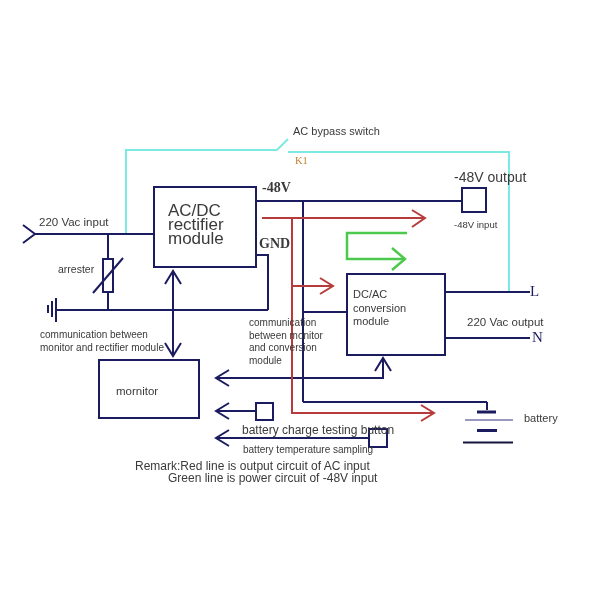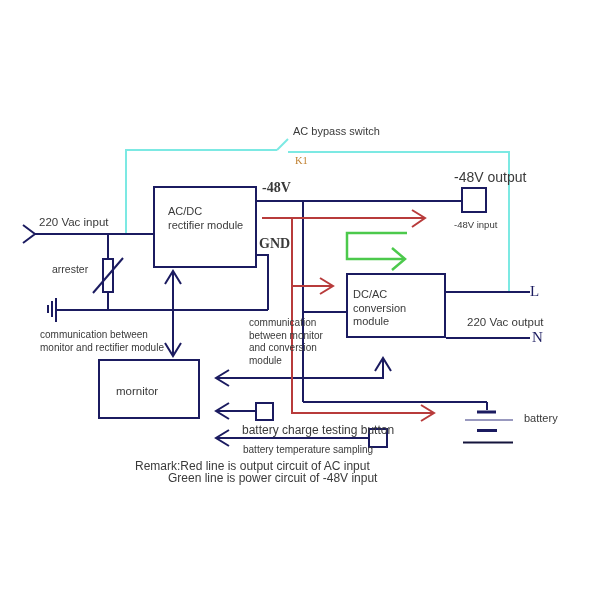--- a/index.html
+++ b/index.html
@@ -5,21 +5,21 @@
   html,body{margin:0;padding:0;background:#ffffff;}
   #canvas{
     position:relative;width:600px;height:600px;background:#ffffff;overflow:hidden;
     font-family:"Liberation Sans",sans-serif;color:#3a3a3a;
   }
   #wires{position:absolute;left:0;top:0;width:600px;height:600px;}
   .box{
     position:absolute;border:2px solid #1b1b60;background:#ffffff;box-sizing:border-box;
   }
   .lbl{position:absolute;white-space:nowrap;font-size:11px;color:#3a3a3a;}
-  .module-text{position:absolute;font-size:11px;line-height:14px;color:#3a3a3a;}
+  .module-text{position:absolute;font-size:17px;line-height:14px;color:#3a3a3a;}
   .small-serif{font-family:"Liberation Serif",serif;font-weight:bold;font-size:14px;}
   .big-serif{font-family:"Liberation Serif",serif;font-size:15px;color:#1b1b60;}
   .comm{font-size:10px;line-height:12.5px;}
   .remark{font-size:12px;}
   .k1{font-family:"Liberation Serif",serif;font-size:10.5px;color:#c08030;margin-left:24px;}
 </style>
 </head>
 <body>
 
 <div id="canvas">
@@ -110,21 +110,21 @@
     </g>
   </svg>
 
   <div class="box" style="left:153px;top:186px;width:104px;height:82px;">
     <div class="module-text" style="left:13px;top:16px;">
       <div>AC/DC</div>
       <div>rectifier module</div>
     </div>
   </div>
 
-  <div class="box" style="left:346px;top:273px;width:100px;height:65px;">
+  <div class="box" style="left:346px;top:273px;width:100px;height:83px;">
     <div class="module-text" style="left:5px;top:13px;font-size:11px;line-height:13.5px;">
       <div>DC/AC</div>
       <div>conversion module</div>
     </div>
   </div>
 
   <div class="box" style="left:98px;top:359px;width:102px;height:60px;">
     <div class="module-text" style="left:16px;top:23px;font-size:11.5px;">mornitor</div>
   </div>
 
@@ -133,21 +133,21 @@
   <div class="box" style="left:368px;top:428px;width:20px;height:20px;"></div>
 
   <div class="lbl" style="left:293px;top:125px;">AC bypass switch</div>
 
   <div class="lbl k1" style="left:271px;top:155px;">K1</div>
 
   <div class="lbl small-serif" style="left:262px;top:180px;">-48V</div>
 
   <div class="lbl" style="left:39px;top:216px;font-size:11.5px;">220 Vac input</div>
 
-  <div class="lbl" style="left:52px;top:263px;font-size:10.5px;">arrester</div>
+  <div class="lbl" style="left:58px;top:263px;font-size:10.5px;">arrester</div>
 
   <div class="lbl small-serif" style="left:259px;top:236px;">GND</div>
 
   <div class="lbl" style="left:454px;top:169px;font-size:14px;">-48V output</div>
 
   <div class="lbl" style="left:454px;top:219px;font-size:9.5px;">-48V input</div>
 
   <div class="lbl big-serif" style="left:530px;top:283px;">L</div>
 
   <div class="lbl" style="left:467px;top:316px;font-size:11.5px;">220 Vac output</div>

